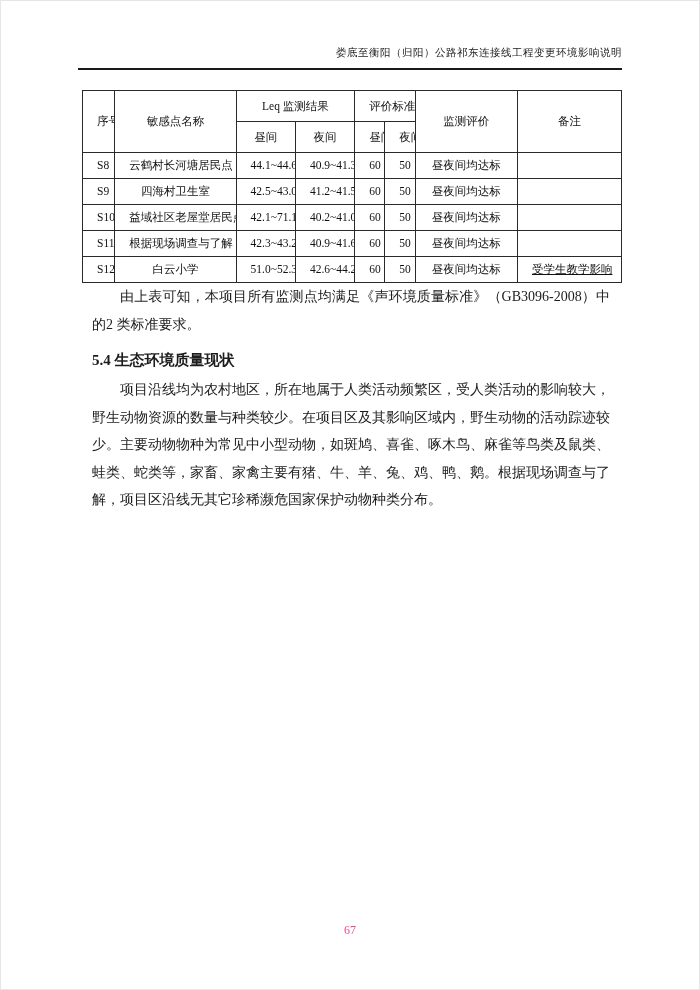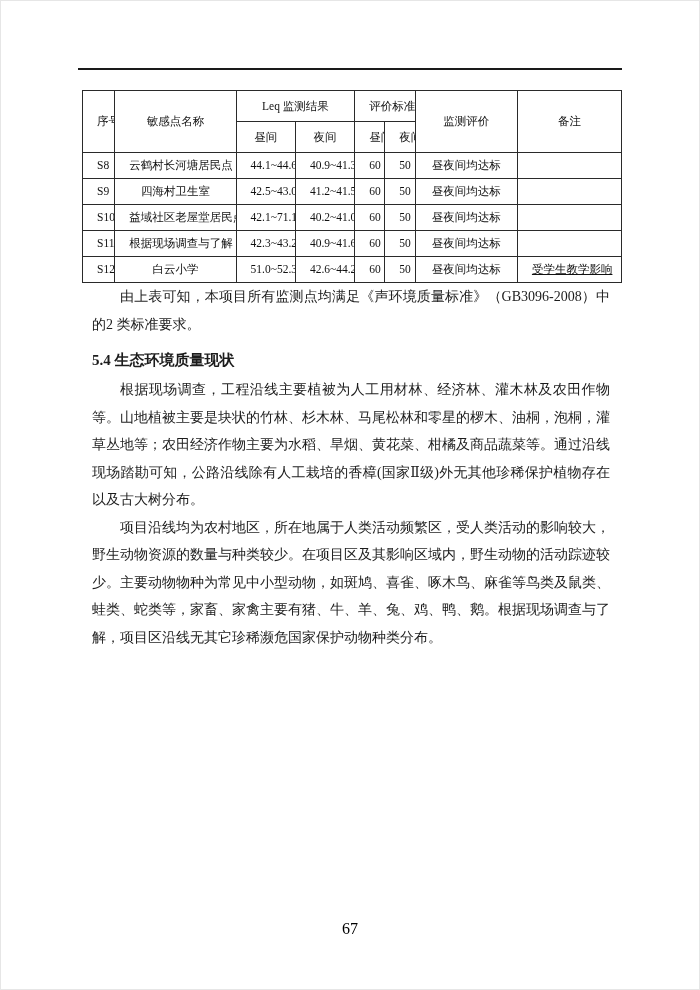--- a/index.html
+++ b/index.html
@@ -65,29 +65,30 @@
   .section-heading{
     font-size:15px;
     font-weight:bold;
     margin:13px 0 6px 0;
     text-indent:0;
   }
   .page-number{
     position:absolute;
     bottom:52px;left:0;right:0;
     text-align:center;
-    font-size:16px;
-    color:#000000;
+    font-size:12px;
+    color:#ec4899;
   }
 </style>
 </head>
 <body>
 
 <div class="page">
 
+  <div class="doc-header">娄底至衡阳（归阳）公路祁东连接线工程变更环境影响说明</div>
   <div class="header-rule"></div>
 
   <div class="content">
 
     <table class="noise-table">
       <colgroup>
         <col class="c-idx">
           <col class="c-name">
           <col class="c-leq">
           <col class="c-leq">
@@ -163,21 +164,20 @@
           <td>昼夜间均达标</td>
           <td><span class="u">受学生教学影响</span></td>
         </tr>
       </tbody>
     </table>
 
     <p class="para para-first">由上表可知，本项目所有监测点均满足《声环境质量标准》（GB3096-2008）中的2 类标准要求。</p>
 
     <div class="section-heading">5.4 生态环境质量现状</div>
 
-    <p class="para">根据现场调查，工程沿线主要植被为人工用材林、经济林、灌木林及农田作物等。山地植被主要是块状的竹林、杉木林、马尾松林和零星的椤木、油桐，泡桐，灌草丛地等；农田经济作物主要为水稻、旱烟、黄花菜、柑橘及商品蔬菜等。通过沿线现场踏勘可知，公路沿线除有人工栽培的香樟(国家Ⅱ级)外无其他珍稀保护植物存在以及古大树分布。</p>
 
     <p class="para" style="">项目沿线均为农村地区，所在地属于人类活动频繁区，受人类活动的影响较大，野生动物资源的数量与种类较少。在项目区及其影响区域内，野生动物的活动踪迹较少。主要动物物种为常见中小型动物，如斑鸠、喜雀、啄木鸟、麻雀等鸟类及鼠类、蛙类、蛇类等，家畜、家禽主要有猪、牛、羊、兔、鸡、鸭、鹅。根据现场调查与了解，项目区沿线无其它珍稀濒危国家保护动物种类分布。</p>
 
   </div>
 
   <div class="page-number">67</div>
 
 </div>
 
 </body></html>

